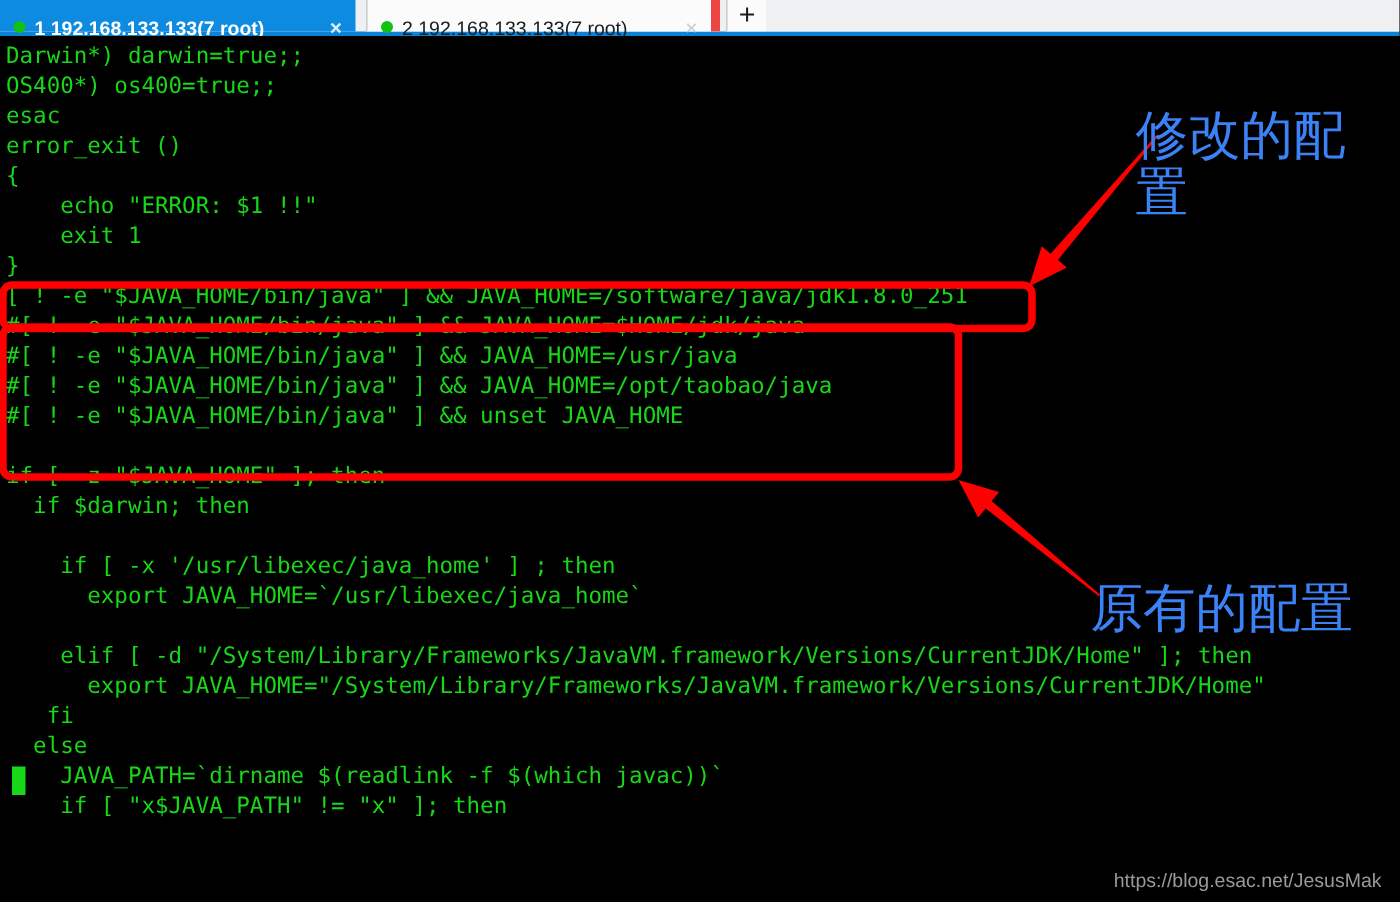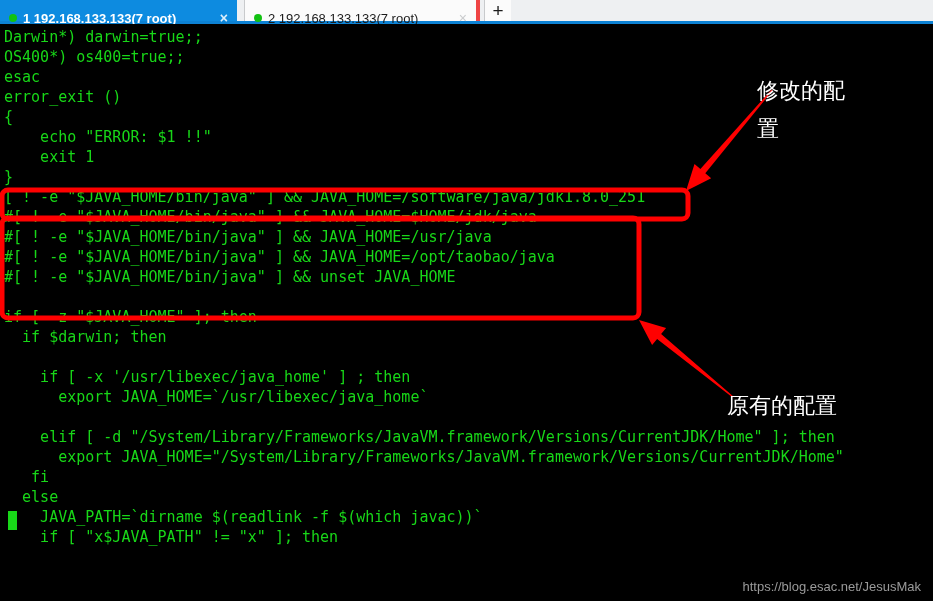--- a/index.html
+++ b/index.html
@@ -42,21 +42,21 @@
     background: #0d8be0;
     color: #ffffff;
     font-weight: bold;
     width: 237px;
   }
   .tab.inactive {
     background: #fbfbfb;
     color: #1b1b1b;
     width: 236px;
     border-left: 1px solid #c8cacc;
-    border-right: 4px solid #ef4444;
+    border-right: 6px solid #ef4444;
     margin-left: 7px;
   }
   .tab-dot {
     width: 8px; height: 8px;
     border-radius: 50%;
     background: #12c212;
     flex: 0 0 auto;
     margin-right: 6px;
   }
   .tab-accel {
@@ -116,23 +116,23 @@
 
   
   #overlay {
     position: absolute;
     left: 0; top: 0;
     width: 933px; height: 601px;
     pointer-events: none;
   }
   .anno-text {
     position: absolute;
-    color: #ffffff;
+    color: #3b82f6;
     font-family: "DejaVu Sans", "Liberation Sans", sans-serif;
-    font-size: 22px;
+    font-size: 35px;
     line-height: 38px;
     white-space: pre-wrap;
   }
   #anno-modified {
     left: 757px;
     top: 72px;
     width: 160px;
   }
   #anno-original {
     left: 727px;

